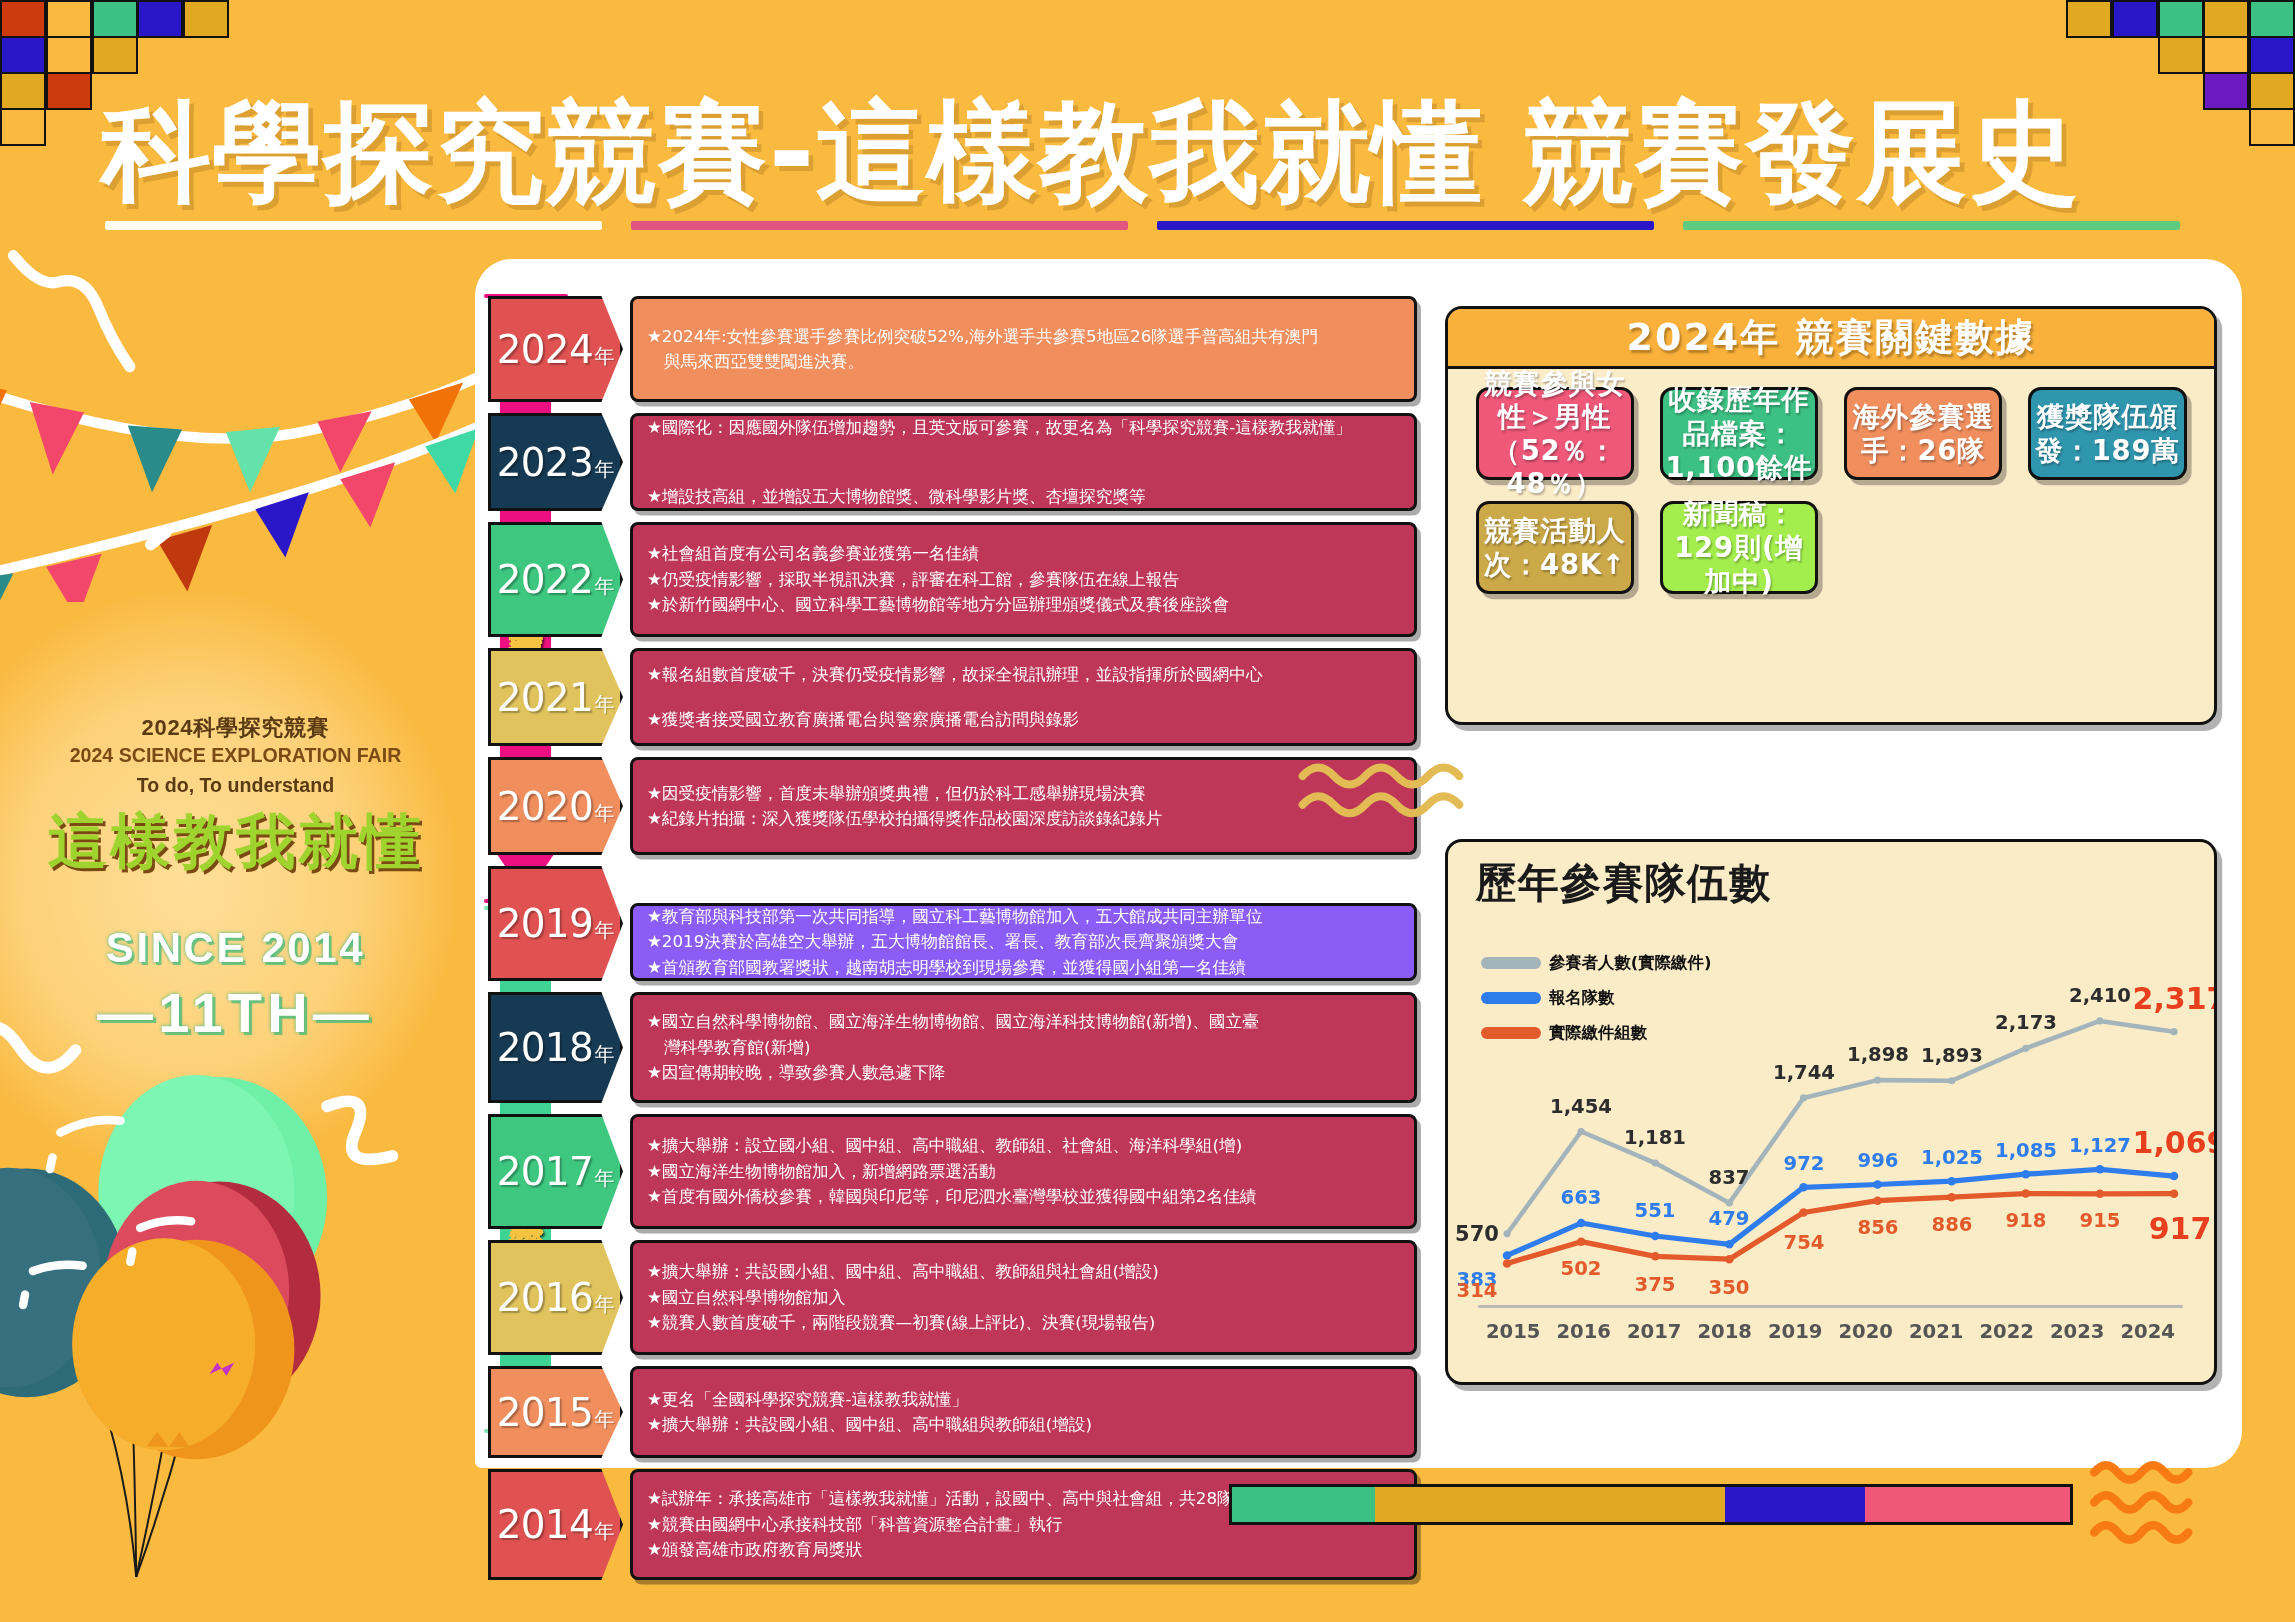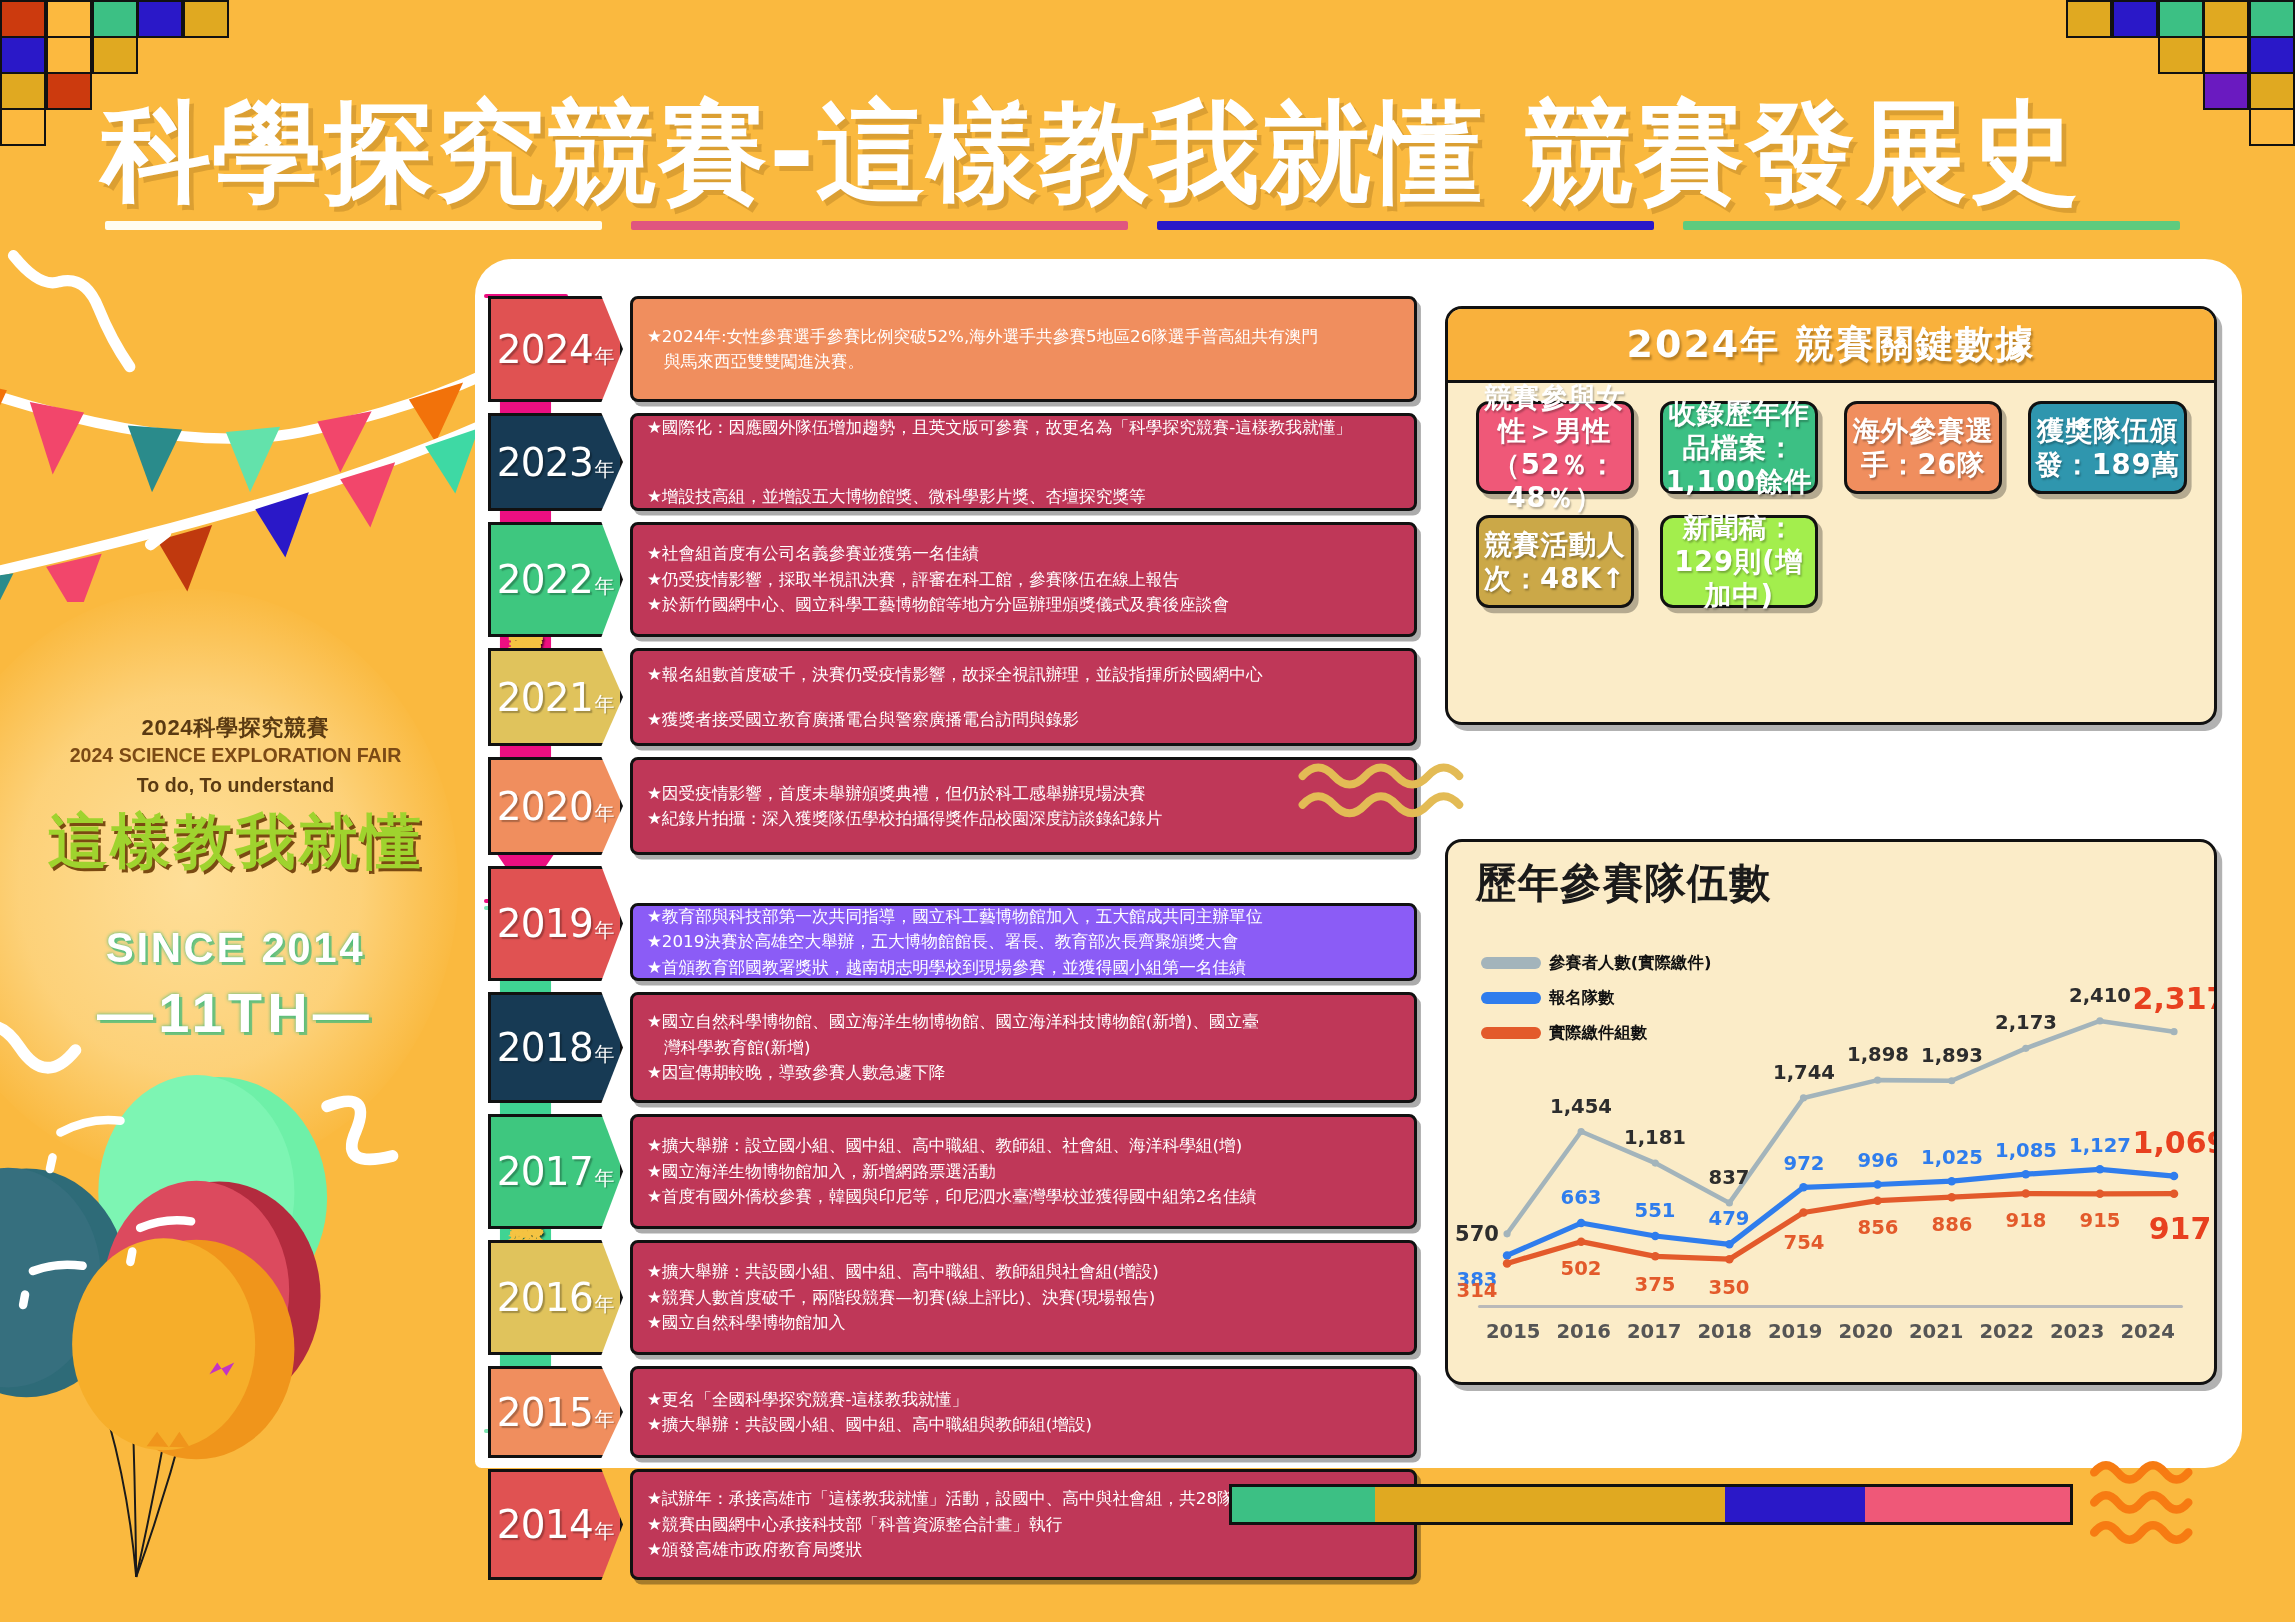--- a/index.html
+++ b/index.html
@@ -103,21 +103,21 @@
   .arr-cap { position: absolute; height: 3.9px; border-radius: 2px; }
 
   
   .statcard {
     position: absolute; left: 1445px; top: 306px; width: 772px; height: 419px;
     background: #fbecc8; border: 3.3px solid #111; border-radius: 17px;
     box-shadow: 5.2px 5.9px 0 rgba(0,0,0,.3);
     overflow: hidden;
   }
   .stathead {
-    height: 74px; background: #f9b13c; border-bottom: 3.3px solid #111;
+    height: 60px; background: #f9b13c; border-bottom: 3.3px solid #111;
     display: flex; align-items: center; justify-content: center;
     font-size: 38px; font-weight: bold; color: #fff; letter-spacing: 2px;
     font-family: "DejaVu Sans", sans-serif;
     text-shadow: 2px 2.6px 2px rgba(110,70,10,.45);
   }
   .statgrid { padding: 18.3px 27.5px 0; display: grid; grid-template-columns: 1fr 1fr 1fr 1fr; gap: 21px 26px; }
   .statbox {
     border: 3.3px solid #111; border-radius: 13px; height: 93px;
     display: flex; flex-direction: column; align-items: center; justify-content: center;
     color: #fff; font-size: 27.5px; font-weight: bold; letter-spacing: 0.7px;
@@ -334,22 +334,22 @@
           <p>★首度有國外僑校參賽，韓國與印尼等，印尼泗水臺灣學校並獲得國中組第2名佳績</p>
         </div>
       </div>
       <div class="tl-row" style="height: 115px;">
         <div class="yearbadge" style="background: rgb(224, 195, 92);">
           <span class="yr">2016</span>
           <span class="nian">年</span>
         </div>
         <div class="tl-body" style="background: rgb(191, 55, 88);">
           <p>★擴大舉辦：共設國小組、國中組、高中職組、教師組與社會組(增設)</p>
+          <p>★國立自然科學博物館加入</p>
           <p>★競賽人數首度破千，兩階段競賽—初賽(線上評比)、決賽(現場報告)</p>
-          <p>★國立自然科學博物館加入</p>
         </div>
       </div>
       <div class="tl-row" style="height: 92px;">
         <div class="yearbadge" style="background: rgb(240, 142, 94);">
           <span class="yr">2015</span>
           <span class="nian">年</span>
         </div>
         <div class="tl-body" style="background: rgb(191, 55, 88);">
           <p>★更名「全國科學探究競賽-這樣教我就懂」</p>
           <p>★擴大舉辦：共設國小組、國中組、高中職組與教師組(增設)</p>

